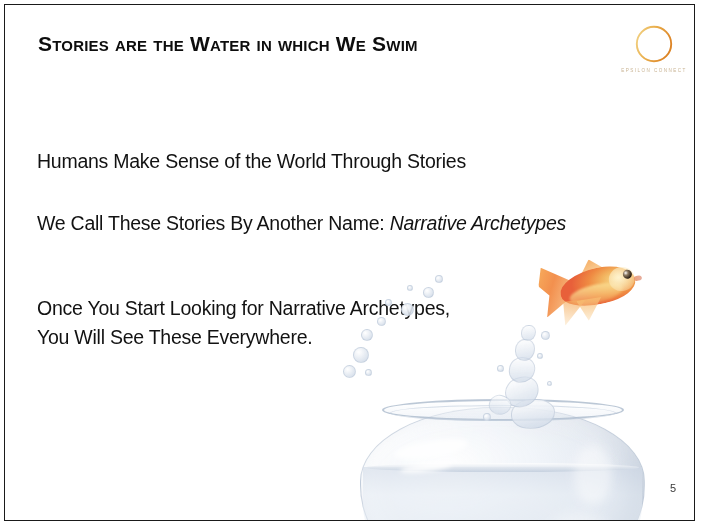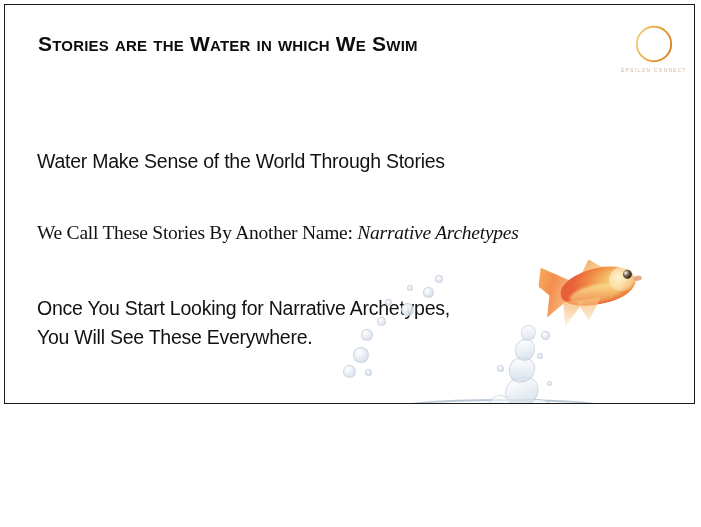--- a/index.html
+++ b/index.html
@@ -12,21 +12,21 @@
     height: 527px;
     overflow: hidden;
     font-family: "Liberation Sans", sans-serif;
   }
 
   #slide {
     position: absolute;
     left: 4px;
     top: 4px;
     width: 691px;
-    height: 400px;
+    height: 517px;
     background: #ffffff;
     border: 1px solid #1a1a1a;
     box-sizing: border-box;
     overflow: hidden;
   }
 
   
   #slide-title {
     position: absolute;
     left: 33px;
@@ -75,21 +75,21 @@
     left: 32px;
     font-family: "Liberation Sans", sans-serif;
     font-weight: 300;
     font-size: 19.5px;
     color: #121212;
     white-space: nowrap;
     letter-spacing: -0.25px;
     line-height: 1.18;
   }
   #line-1 { top: 145px; }
-  #line-2 { top: 216px; font-family: Liberation Serif, serif; }
+  #line-2 { top: 207px; }
   #line-3 { top: 292px; }
   #line-4 { top: 321px; }
   .em-italic {
     font-style: italic;
     font-weight: 300;
   }
 
   
   #photo {
     position: absolute;
@@ -337,21 +337,21 @@
           <stop offset="55%" stop-color="#e9ad4b"></stop>
           <stop offset="100%" stop-color="#d9801f"></stop>
         </linearGradient>
       </defs>
       <circle cx="27" cy="23" r="17.2" fill="none" stroke="url(#goldGrad)" stroke-width="1.9"></circle>
       <line x1="3" y1="23.5" x2="51" y2="23.5" stroke="url(#goldBar)" stroke-width="1.9" stroke-linecap="round"></line>
     </svg>
     <div id="logo-wordmark">EPSILON CONNECT</div>
   </div>
 
-  <div class="body-line" id="line-1">Water Make Sense of the World Through Stories</div>
+  <div class="body-line" id="line-1">Humans Make Sense of the World Through Stories</div>
 
   <div class="body-line" id="line-2"><span>We Call These Stories By Another Name:</span> <span class="em-italic">Narrative Archetypes</span></div>
 
   <div class="body-line" id="line-3">Once You Start Looking for Narrative Archetypes,</div>
   <div class="body-line" id="line-4">You Will See These Everywhere.</div>
 
   <div id="photo">
 
     <div id="bowl">
       <div id="bowl-body"></div>

